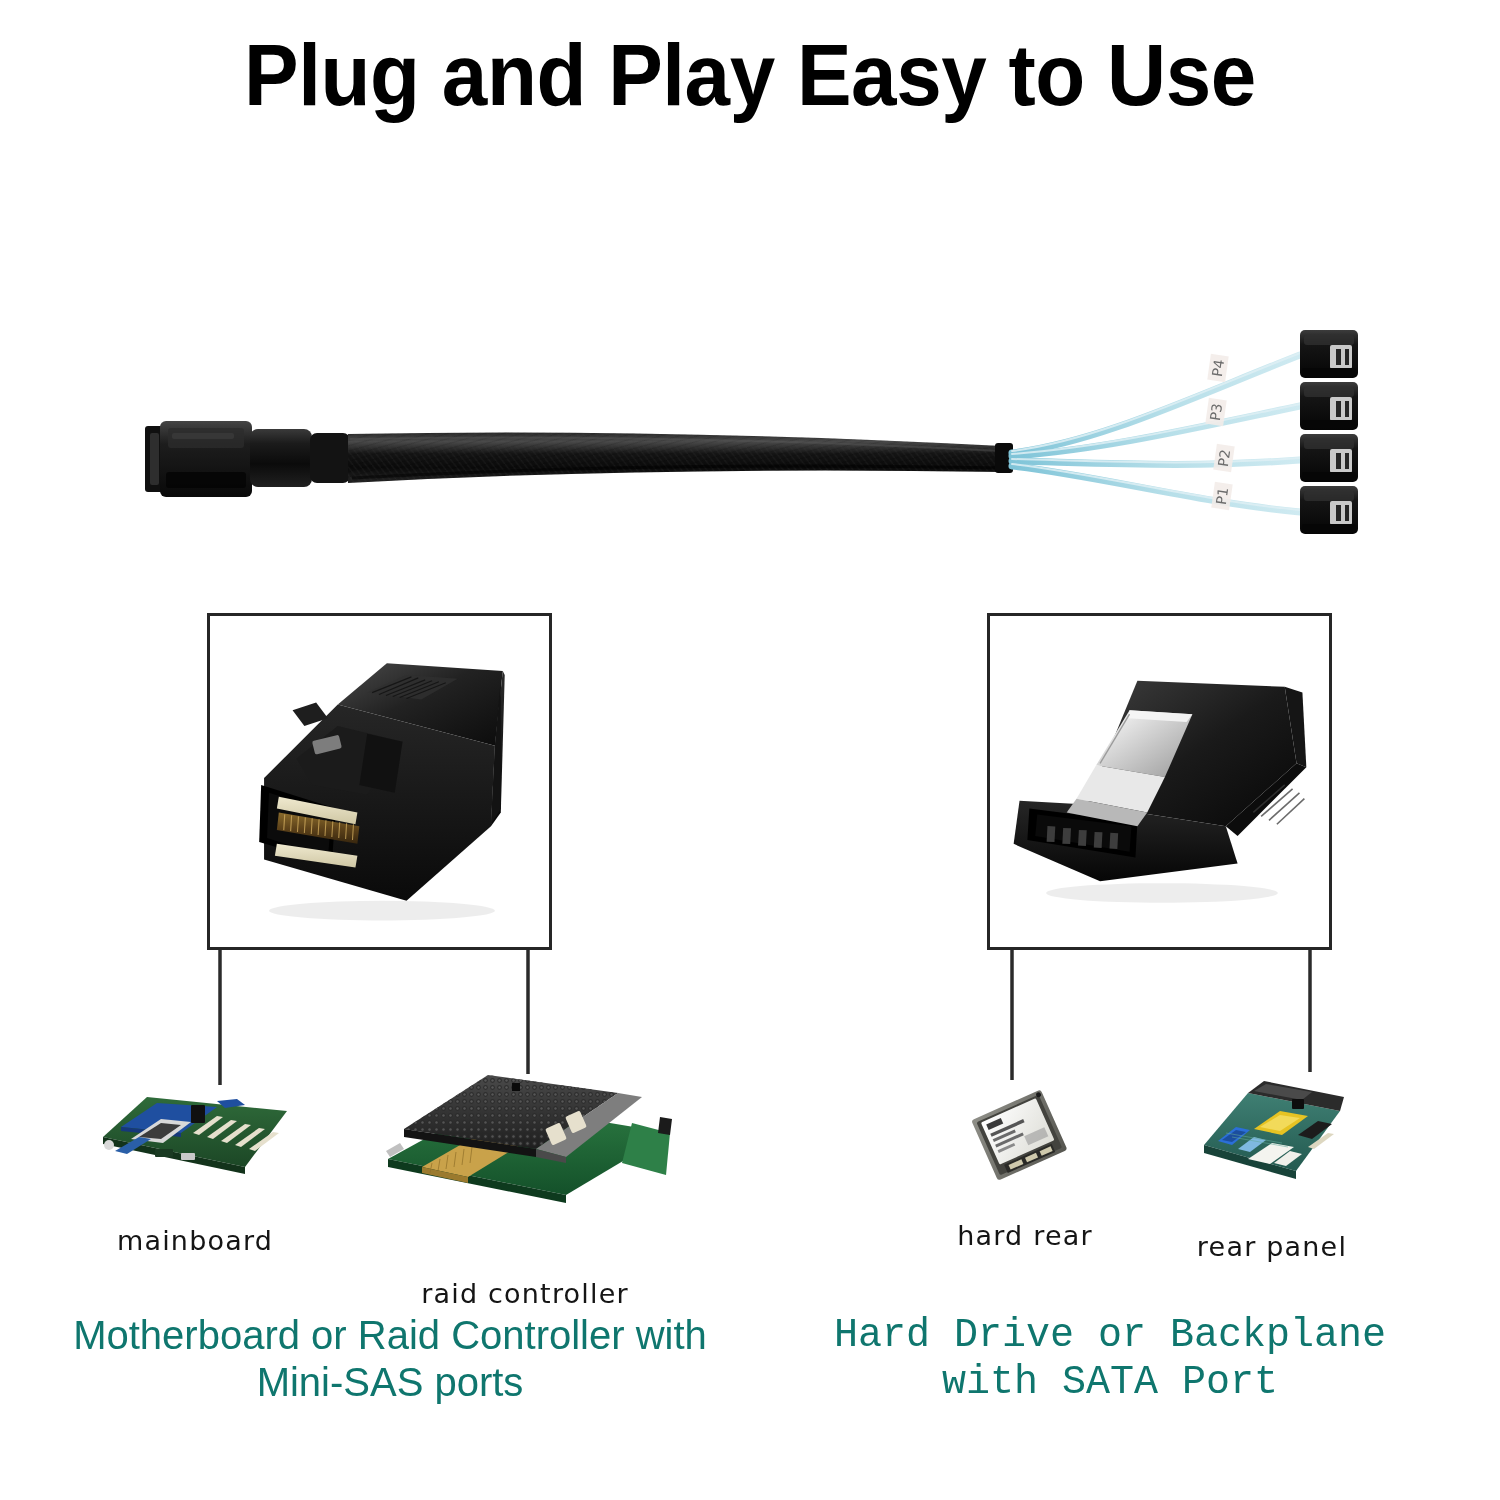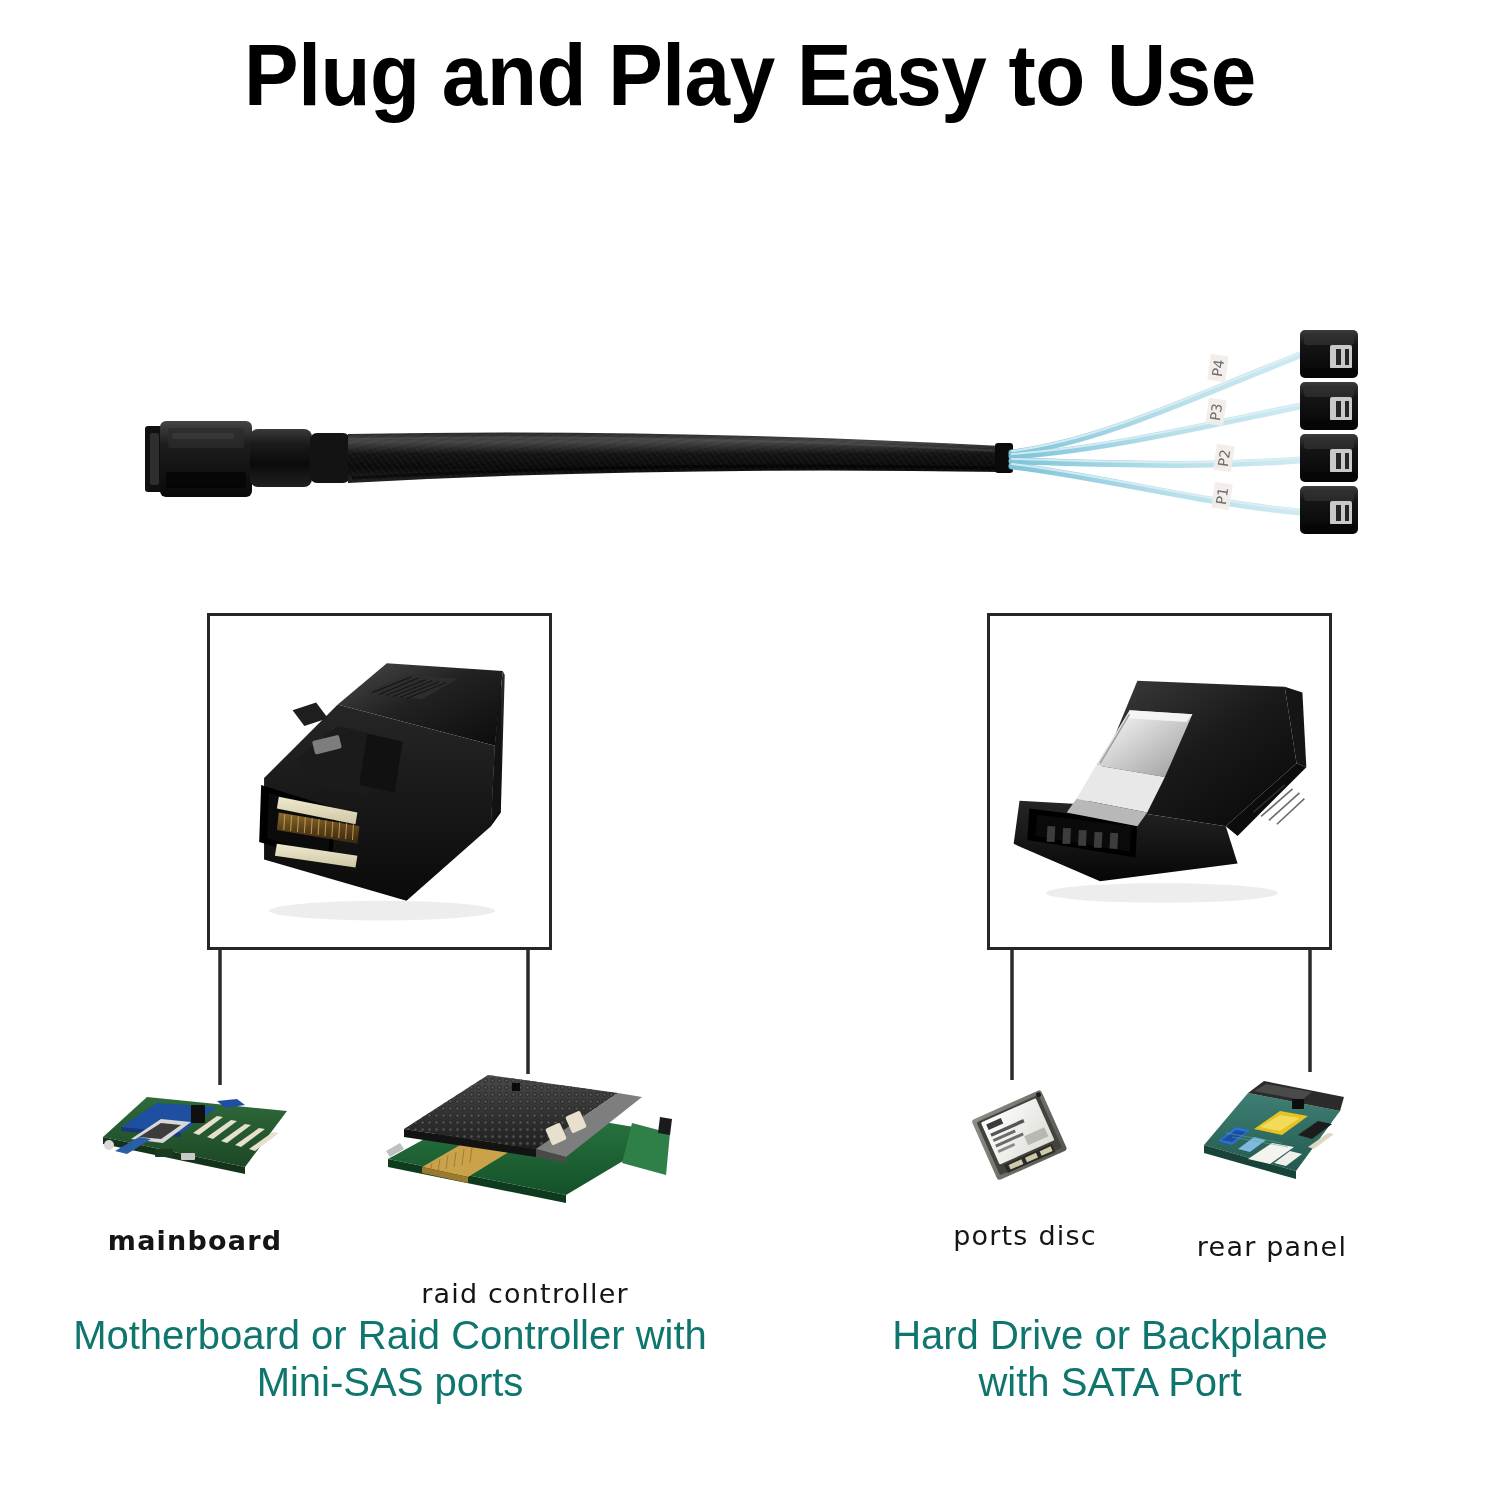--- a/index.html
+++ b/index.html
@@ -77,37 +77,37 @@
     font-size: 27px;
     letter-spacing: 1.2px;
     color: #151515;
   }
 
   #device-mainboard       { left: 95px;   top: 1075px; width: 200px; height: 115px; }
   #device-raid            { left: 370px;  top: 1063px; width: 310px; height: 145px; }
   #device-harddisc        { left: 965px;  top: 1078px; width: 120px; height: 120px; }
   #device-rearpanel       { left: 1192px; top: 1063px; width: 160px; height: 140px; }
 
-  #device-mainboard .device-label  { top: 150px; font-weight: bold; }
+  #device-mainboard .device-label  { top: 150px; }
   #device-raid .device-label       { top: 175px; margin-top: 40px; }
   #device-harddisc .device-label   { top: 142px; }
   #device-rearpanel .device-label  { top: 168px; text-align: center; }
 
   
   .caption {
     position: absolute;
     text-align: center;
     font-family: "Liberation Sans", sans-serif;
     font-size: 40px;
     line-height: 1.18;
     color: #0f766e;
     white-space: pre-line;
   }
   #caption-left  { left: 40px;  top: 1312px; width: 700px; }
-  #caption-right { left: 760px; top: 1312px; width: 700px; }
+  #caption-right { left: 760px; top: 1312px; width: 700px; font-family: Liberation Mono, monospace; }
 </style>
 </head>
 <body>
 
 <div id="title">Plug and Play Easy to Use</div>
 
 <div id="cable-assembly">
   <svg viewBox="0 0 1500 240" width="1500" height="240">
     <defs>
       <linearGradient id="sleeveGrad" x1="0" y1="0" x2="0" y2="1">
@@ -503,21 +503,21 @@
       <rect x="60" y="58" width="22" height="10" fill="#9a9a9a" opacity="0.6"></rect>
 
       <rect x="30" y="76" width="52" height="9" fill="#2a2a27"></rect>
       <rect x="34" y="78" width="14" height="5" fill="#cfc9ac"></rect>
       <rect x="52" y="78" width="12" height="5" fill="#cfc9ac"></rect>
       <rect x="68" y="78" width="12" height="5" fill="#cfc9ac"></rect>
 
       <circle cx="90" cy="26" r="2.4" fill="#1a1a1a"></circle>
     </g>
   </svg>
-  <div class="device-label">ports disc</div>
+  <div class="device-label">hard rear</div>
 </div>
 
 <div id="device-rearpanel" class="device">
   <svg class="device-img" viewBox="0 0 160 140" width="160" height="140">
     <defs>
       <linearGradient id="rpPcb" x1="0" y1="0" x2="0" y2="1">
         <stop offset="0%" stop-color="#3f7f73"></stop>
         <stop offset="100%" stop-color="#235a50"></stop>
       </linearGradient>
     </defs>

